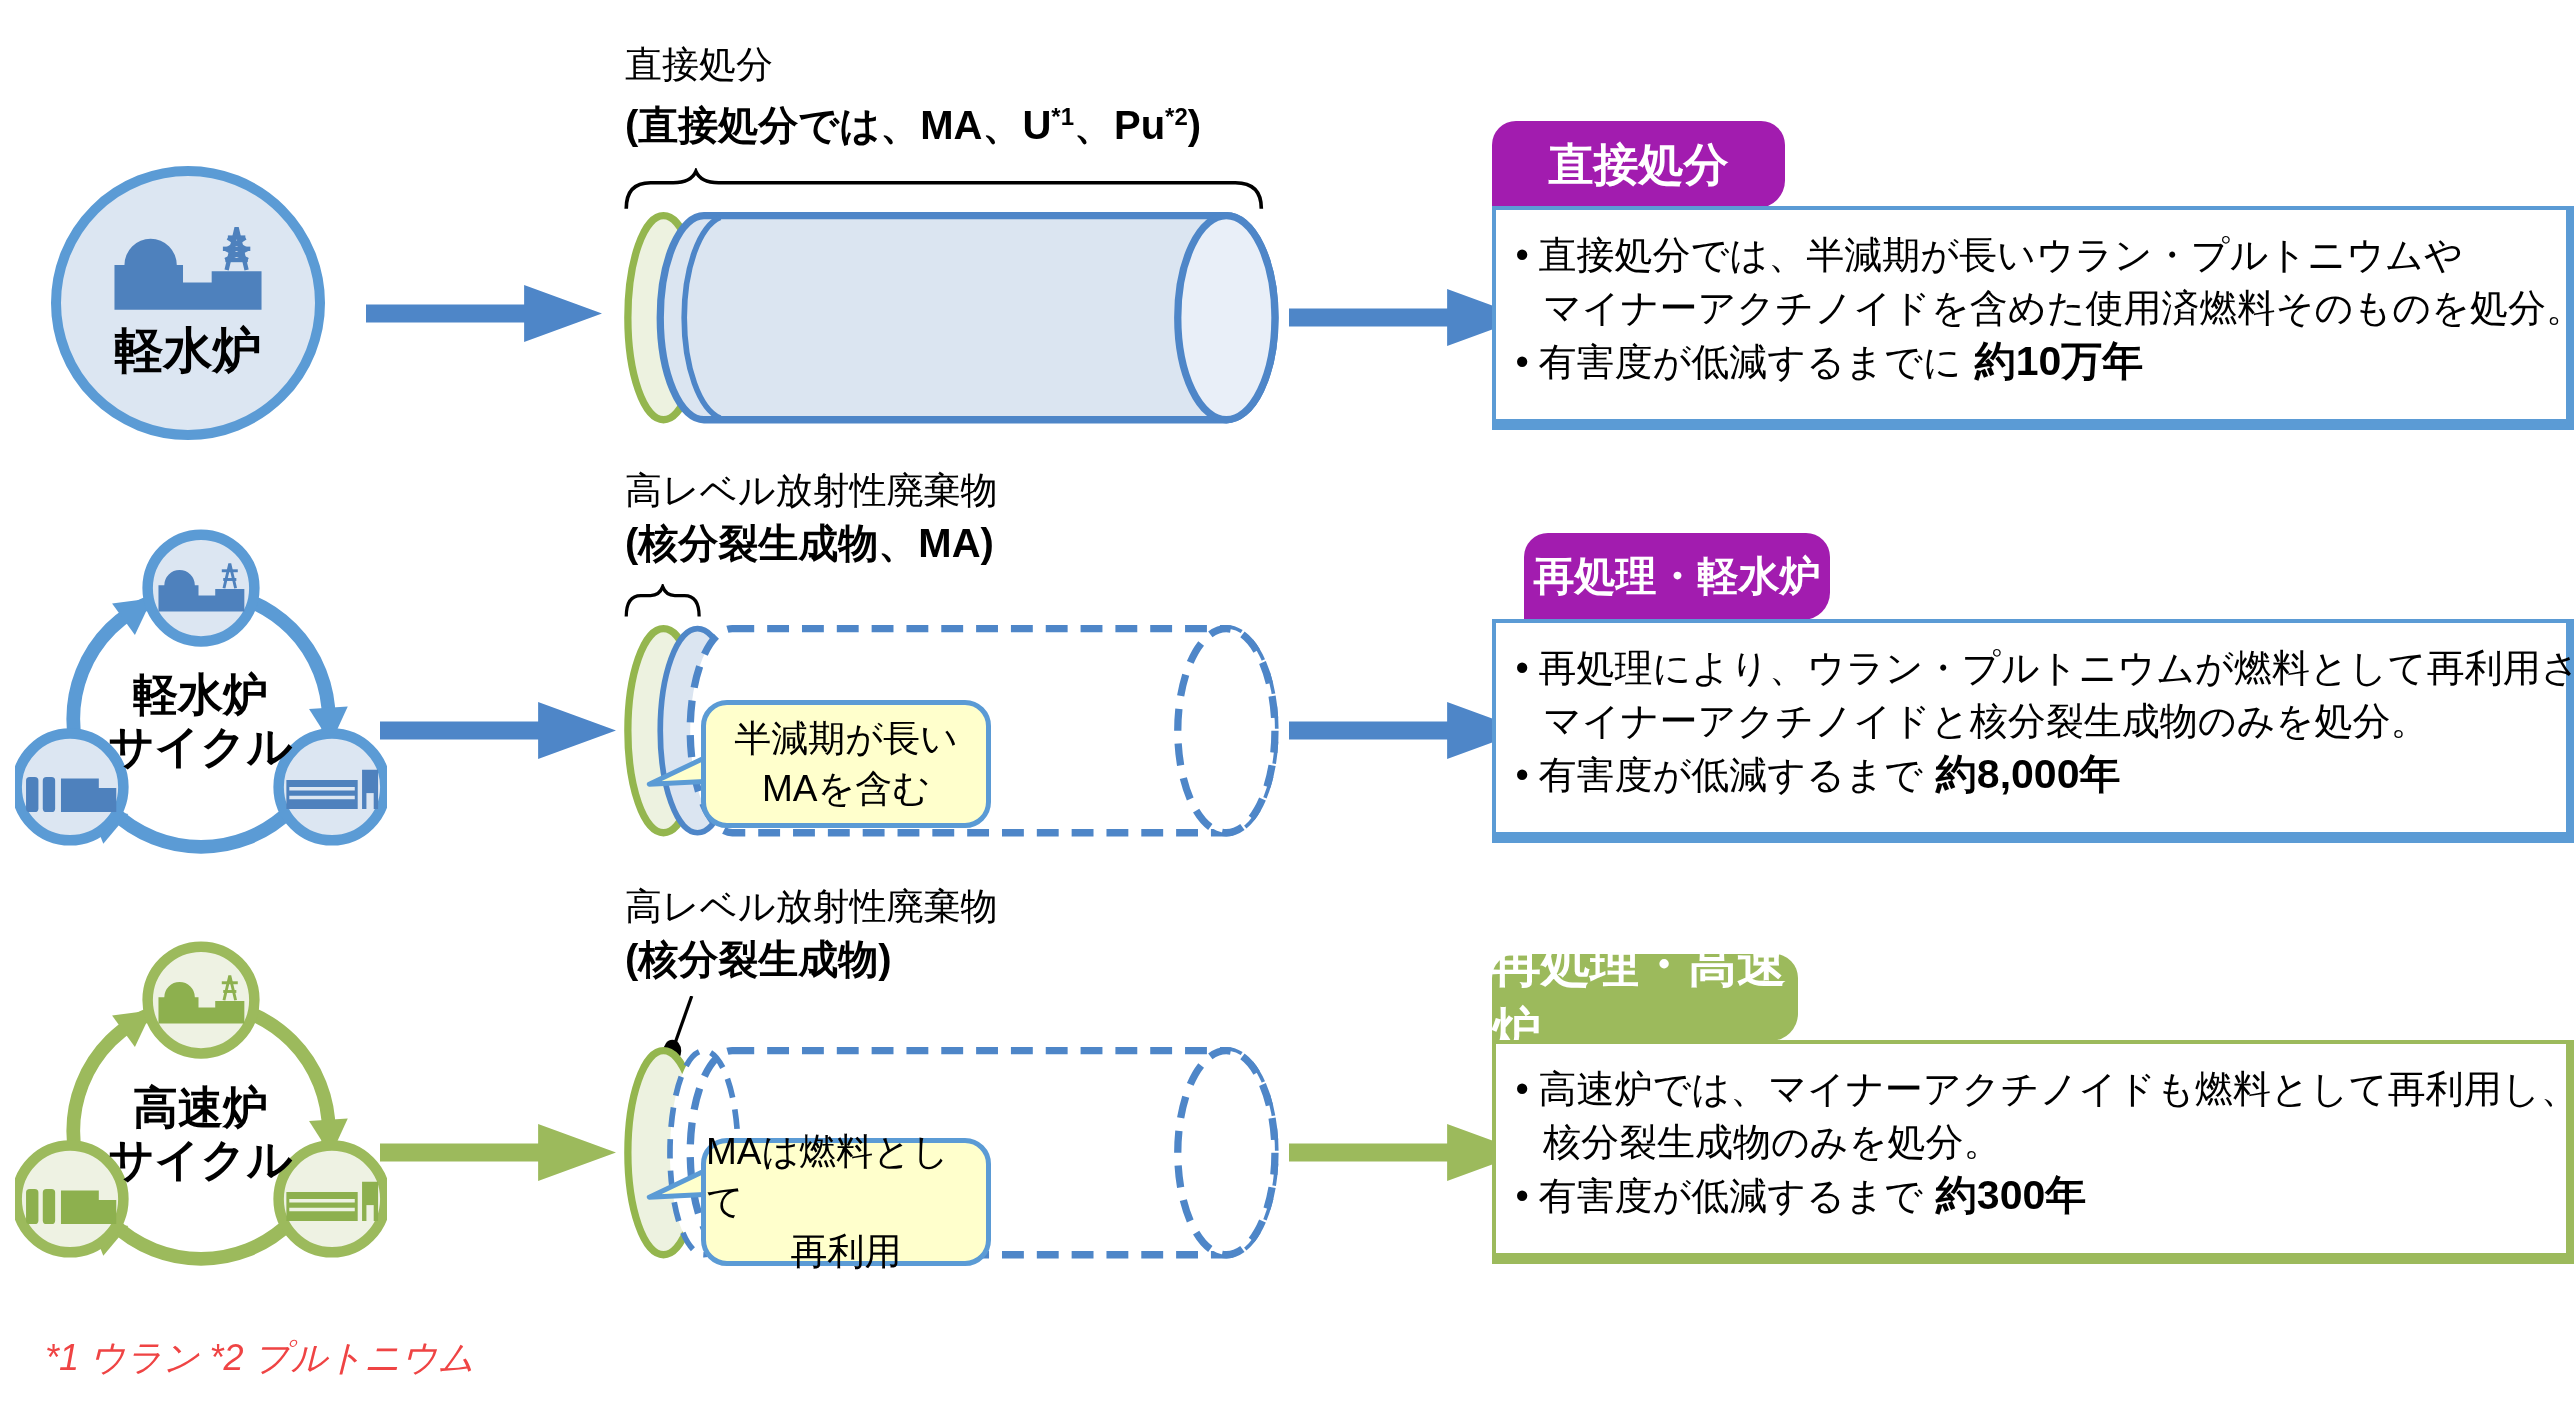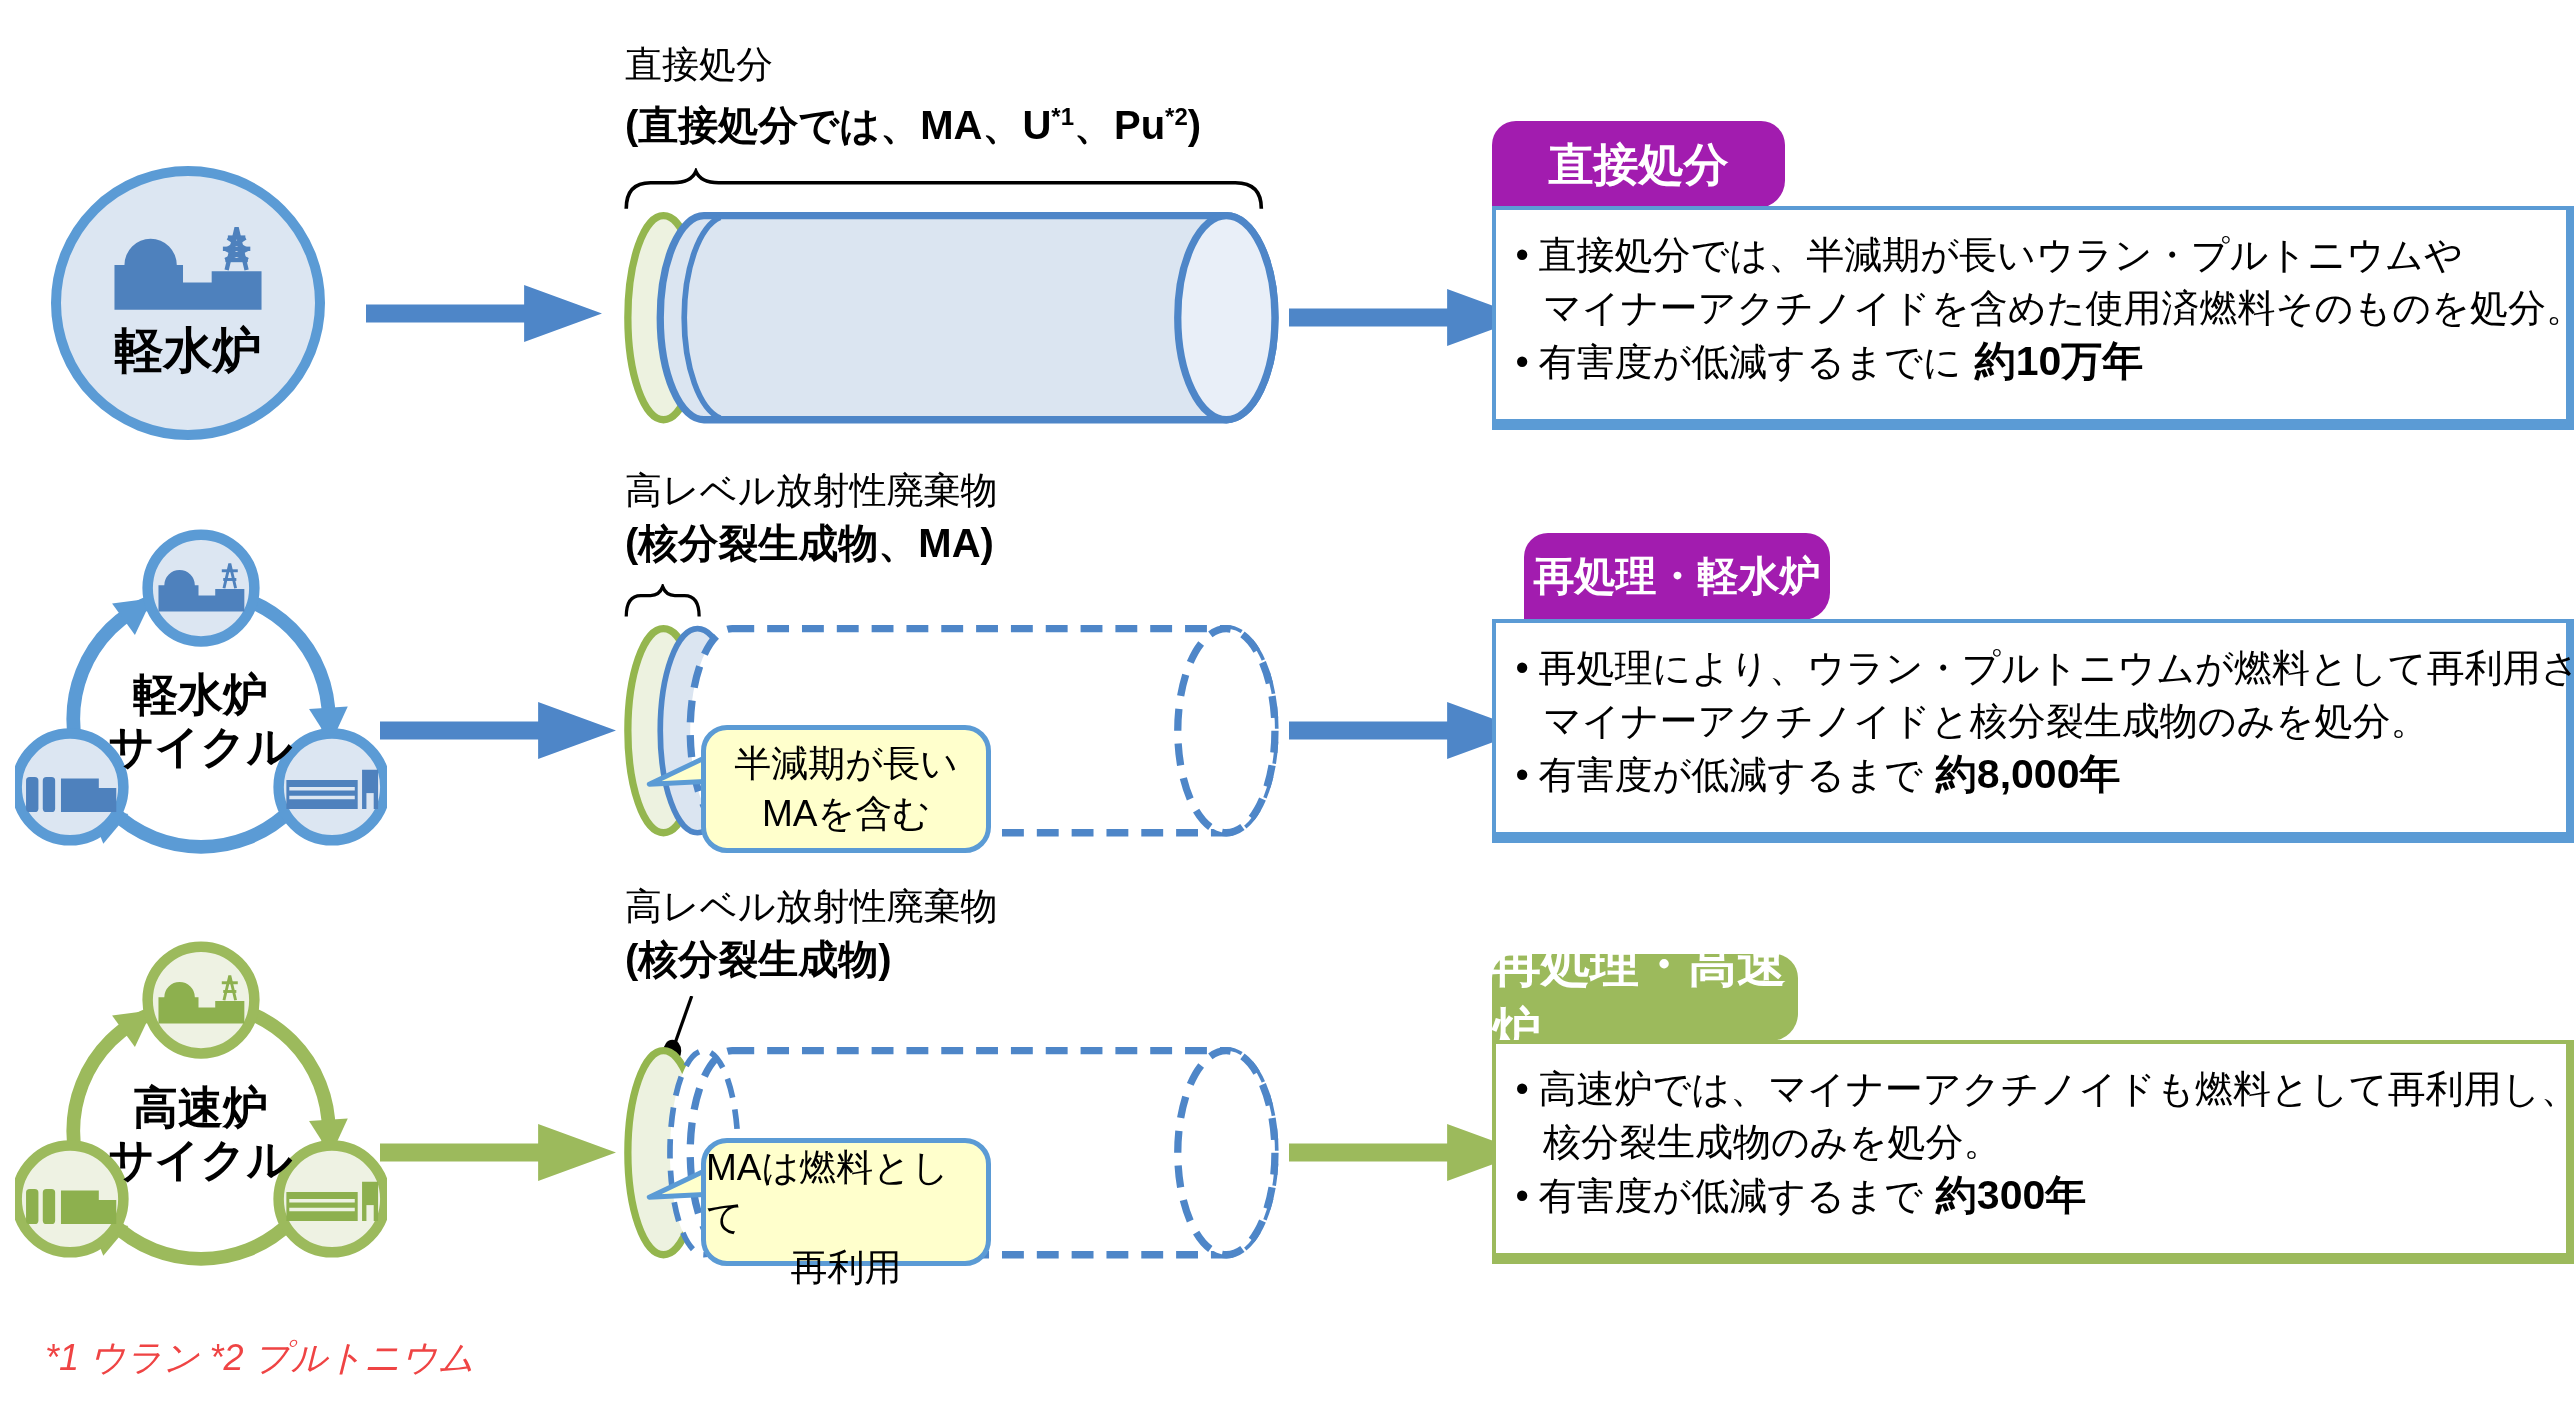--- a/index.html
+++ b/index.html
@@ -151,21 +151,21 @@
   <svg class="abs" style="left:623px;top:622px;" width="656" height="219" viewBox="0 0 810 270">
     <ellipse cx="50" cy="134" rx="44" ry="126" fill="#edf2e0" stroke="#94b64e" stroke-width="9"></ellipse>
     <ellipse cx="92" cy="134" rx="46" ry="126" fill="#dbe5f1" stroke="#4e86c8" stroke-width="7"></ellipse>
     <path d="M135 8 L745 8 A60 126 0 0 1 745 260 L135 260 A52 126 0 0 1 135 8 Z" fill="#ffffff" stroke="#4e86c8" stroke-width="9" stroke-dasharray="27 16"></path>
     <ellipse cx="745" cy="134" rx="60" ry="126" fill="#ffffff" stroke="#4e86c8" stroke-width="9" stroke-dasharray="27 16"></ellipse>
   </svg>
 
   <svg class="abs" style="left:646px;top:750px;" width="70" height="57" viewBox="0 0 86 70">
     <path d="M84 4 L4 42 L84 38" fill="#ffffcc" stroke="#5b9bd5" stroke-width="6" stroke-linejoin="round"></path>
   </svg>
-  <div class="abs callout" style="left:701px;top:725px;width:290px;height:128px;">
+  <div class="abs callout" style="left:701px;top:700px;width:290px;height:128px;">
     <div>半減期が長い</div>
     <div>MAを含む</div>
   </div>
 
   <div class="abs blockarrow" style="left:1289px;top:702px;"></div>
 
   <div class="abs tab" style="left:1524px;top:533px;width:306px;font-size:41px;">
     <span>再処理・軽水炉</span>
   </div>
   <div class="abs info-box" style="left:1492px;top:619px;">
@@ -232,21 +232,21 @@
   <svg class="abs" style="left:623px;top:1044px;" width="656" height="219" viewBox="0 0 810 270">
     <ellipse cx="50" cy="134" rx="44" ry="126" fill="#edf2e0" stroke="#94b64e" stroke-width="9"></ellipse>
     <ellipse cx="100" cy="134" rx="42" ry="126" fill="#ffffff" stroke="#4e86c8" stroke-width="7" stroke-dasharray="24 15"></ellipse>
     <path d="M135 8 L745 8 A60 126 0 0 1 745 260 L135 260 A52 126 0 0 1 135 8 Z" fill="#ffffff" fill-opacity="0" stroke="#4e86c8" stroke-width="9" stroke-dasharray="27 16"></path>
     <ellipse cx="745" cy="134" rx="60" ry="126" fill="#ffffff" stroke="#4e86c8" stroke-width="9" stroke-dasharray="27 16"></ellipse>
   </svg>
 
   <svg class="abs" style="left:646px;top:1163px;" width="70" height="57" viewBox="0 0 86 70">
     <path d="M84 4 L4 42 L84 38" fill="#ffffcc" stroke="#5b9bd5" stroke-width="6" stroke-linejoin="round"></path>
   </svg>
-  <div class="abs callout" style="left:701px;top:1138px;width:290px;height:128px;justify-content:space-between;">
+  <div class="abs callout" style="left:701px;top:1138px;width:290px;height:128px;">
     <div>MAは燃料として</div>
     <div>再利用</div>
   </div>
 
   <div class="abs blockarrow green" style="left:1289px;top:1124px;"></div>
 
   <div class="abs tab green" style="left:1492px;top:954px;width:306px;font-size:49px;">
     <span>再処理・高速炉</span>
   </div>
   <div class="abs info-box green" style="left:1492px;top:1040px;">

